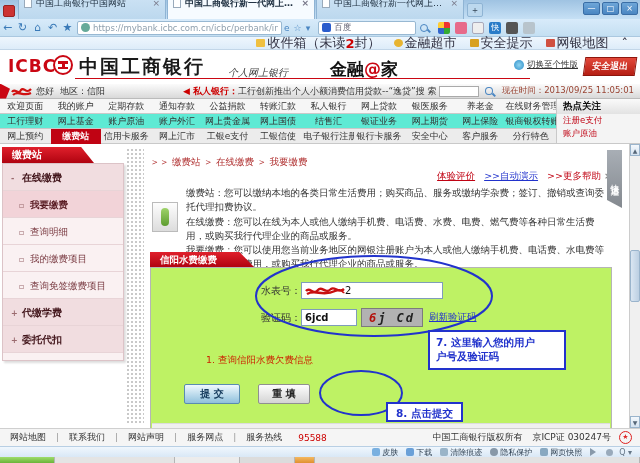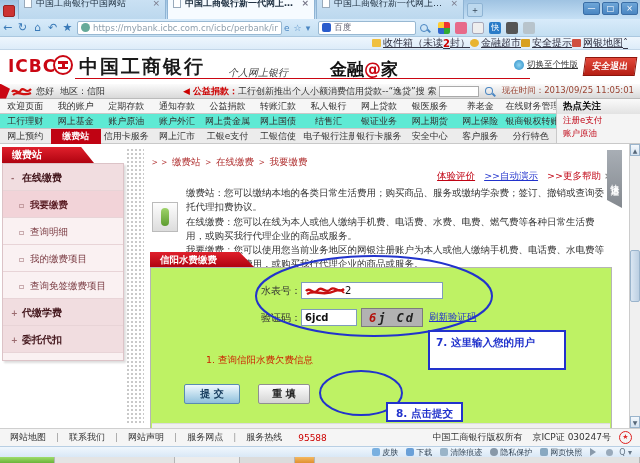--- a/index.html
+++ b/index.html
@@ -25,21 +25,21 @@
   .url { font-size:8.5px; color:#8fa0ae; white-space:nowrap; overflow:hidden; }
   .mini { font-size:9px; color:#4a86c2; margin:0 2px; }
   .searchbox { width:98px; height:14px; background:#fff; border:1px solid #98b8d2; border-radius:2px; display:flex; align-items:center; margin-left:6px; padding:0 3px; }
   .baidu-ic { width:9px; height:9px; background:#2a5ccc; border-radius:2px; margin-right:3px; flex:none; }
   .sq { font-size:8.5px; color:#667; }
   .mag { width:8px; height:8px; border:1.5px solid #4a86c2; border-radius:50%; position:relative; margin:0 5px 0 4px; }
   .mag::after { content:""; position:absolute; width:4px; height:1.5px; background:#4a86c2; transform:rotate(45deg); right:-4px; bottom:-1px; }
   .chromeic { width:12px; height:12px; border-radius:2px; margin-left:5px; }
 
   .favbar { position:absolute; top:37px; left:0; width:640px; height:13px; background:linear-gradient(#eef6fd,#ddecf9); border-bottom:1px solid #c2d6e8; display:flex; align-items:center; justify-content:flex-end; padding-right:12px; }
-  .favitem { display:flex; align-items:center; font-size:10px; color:#334; margin-left:0;text-decoration:underline; }
+  .favitem { display:flex; align-items:center; font-size:13px; color:#334; margin-left:13px; }
   .favico { width:9px; height:8px; margin-right:2px; border-radius:1px; }
   .red2 { color:#c00; font-weight:bold; }
 
   
   .hdr { position:absolute; top:50px; left:0; width:640px; height:34px; background:#fff; }
   .icbc-txt { position:absolute; left:8px; top:6px; font-size:17px; font-weight:bold; color:#ca0713; letter-spacing:1px; }
   .icbc-mark { position:absolute; left:53px; top:5px; width:20px; height:20px; border:2px solid #ca0713; border-radius:50%; }
   .icbc-mark i { position:absolute; left:3px; right:3px; top:4px; height:2.5px; background:#ca0713; }
   .icbc-mark b { position:absolute; left:3px; right:3px; bottom:4px; height:2.5px; background:#ca0713; }
   .icbc-mark u { position:absolute; left:7px; width:2.5px; top:5px; bottom:5px; background:#ca0713; }
@@ -240,21 +240,21 @@
 
   <div class="infobar">
     <span class="wedge"></span>
     <svg class="scrib" width="22" height="11">
         <path d="M1 6 C4 1,7 10,10 4 C13 0,15 9,20 3 M2 9 C7 4,12 11,20 7" stroke="#d01010" stroke-width="2.2" fill="none"></path>
       </svg>
     <span>您好</span>
     <span style="margin-left:6px">地区：</span>
     <span>信阳</span>
     <span class="annc-l" style="margin-left:78px">◀</span>
-    <span class="annc-l" style="margin-left:3px">公益捐款：</span>
+    <span class="annc-l" style="margin-left:3px">私人银行：</span>
     <span>工行创新推出个人小额消费信用贷款--“逸贷”</span>
     <span style="margin-left:auto">搜 索</span>
     <span class="sinput"></span>
     <span class="mag"></span>
     <span class="timetxt" style="margin:0 6px 0 4px"><span>现在时间：</span><span>2013/09/25 11:05:01</span></span>
   </div>
 
   <div class="navwrap">
     <div class="navrows">
       <div class="navrow r1">
@@ -377,20 +377,21 @@
     <span class="btn btn-submit" style="top:240px">提 交</span>
     <span class="btn btn-reset" style="top:240px">重 填</span>
 
     <svg class="ann-svg" width="640" height="284">
       <ellipse cx="374" cy="152" rx="118" ry="40" fill="none" stroke="#2233cc" stroke-width="2"></ellipse>
       <ellipse cx="361" cy="249" rx="41" ry="22" fill="none" stroke="#2233cc" stroke-width="2"></ellipse>
       <line x1="390" y1="267" x2="404" y2="262" stroke="#2233cc" stroke-width="2"></line>
     </svg>
     <div class="annbox box7">
       <div>7. 这里输入您的用户</div>
+      <div>户号及验证码</div>
     </div>
     <div class="annbox box8">8. 点击提交</div>
 
     <div class="quicktab">快速通道</div>
     <div class="vscroll">
       <span class="varrow" style="top:0">▲</span>
       <span class="vthumb"></span>
       <span class="varrow" style="bottom:0">▼</span>
     </div>
   </div>

